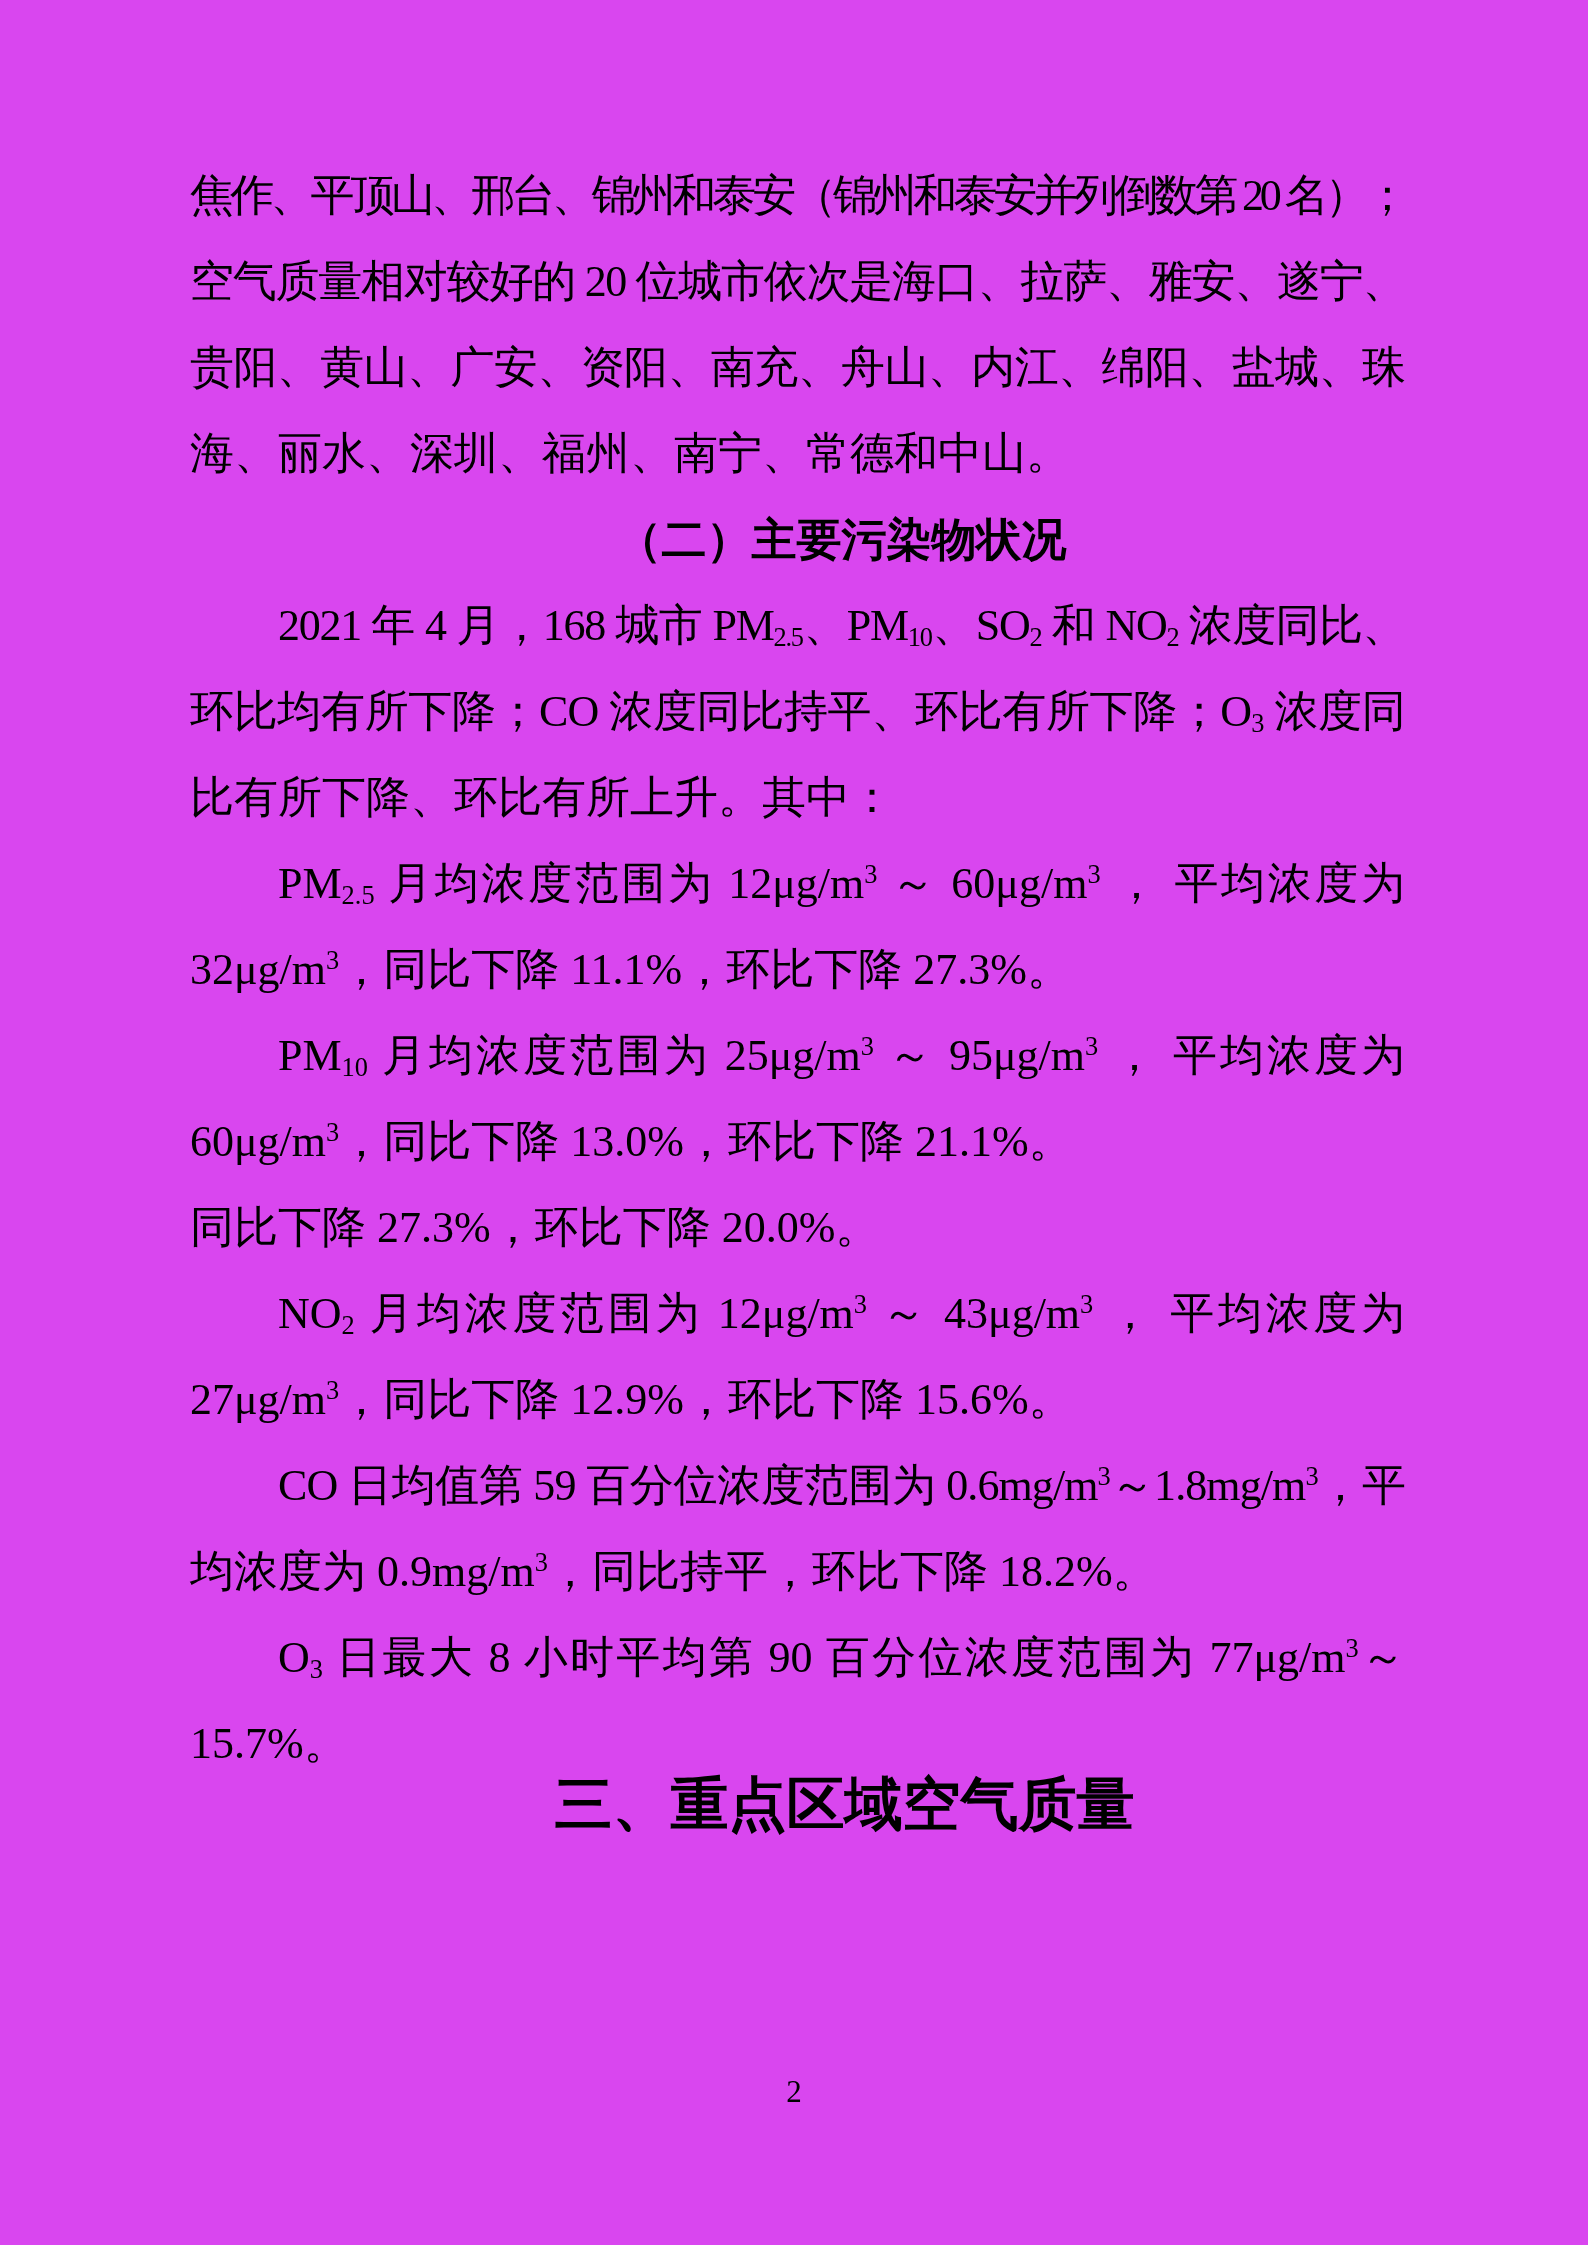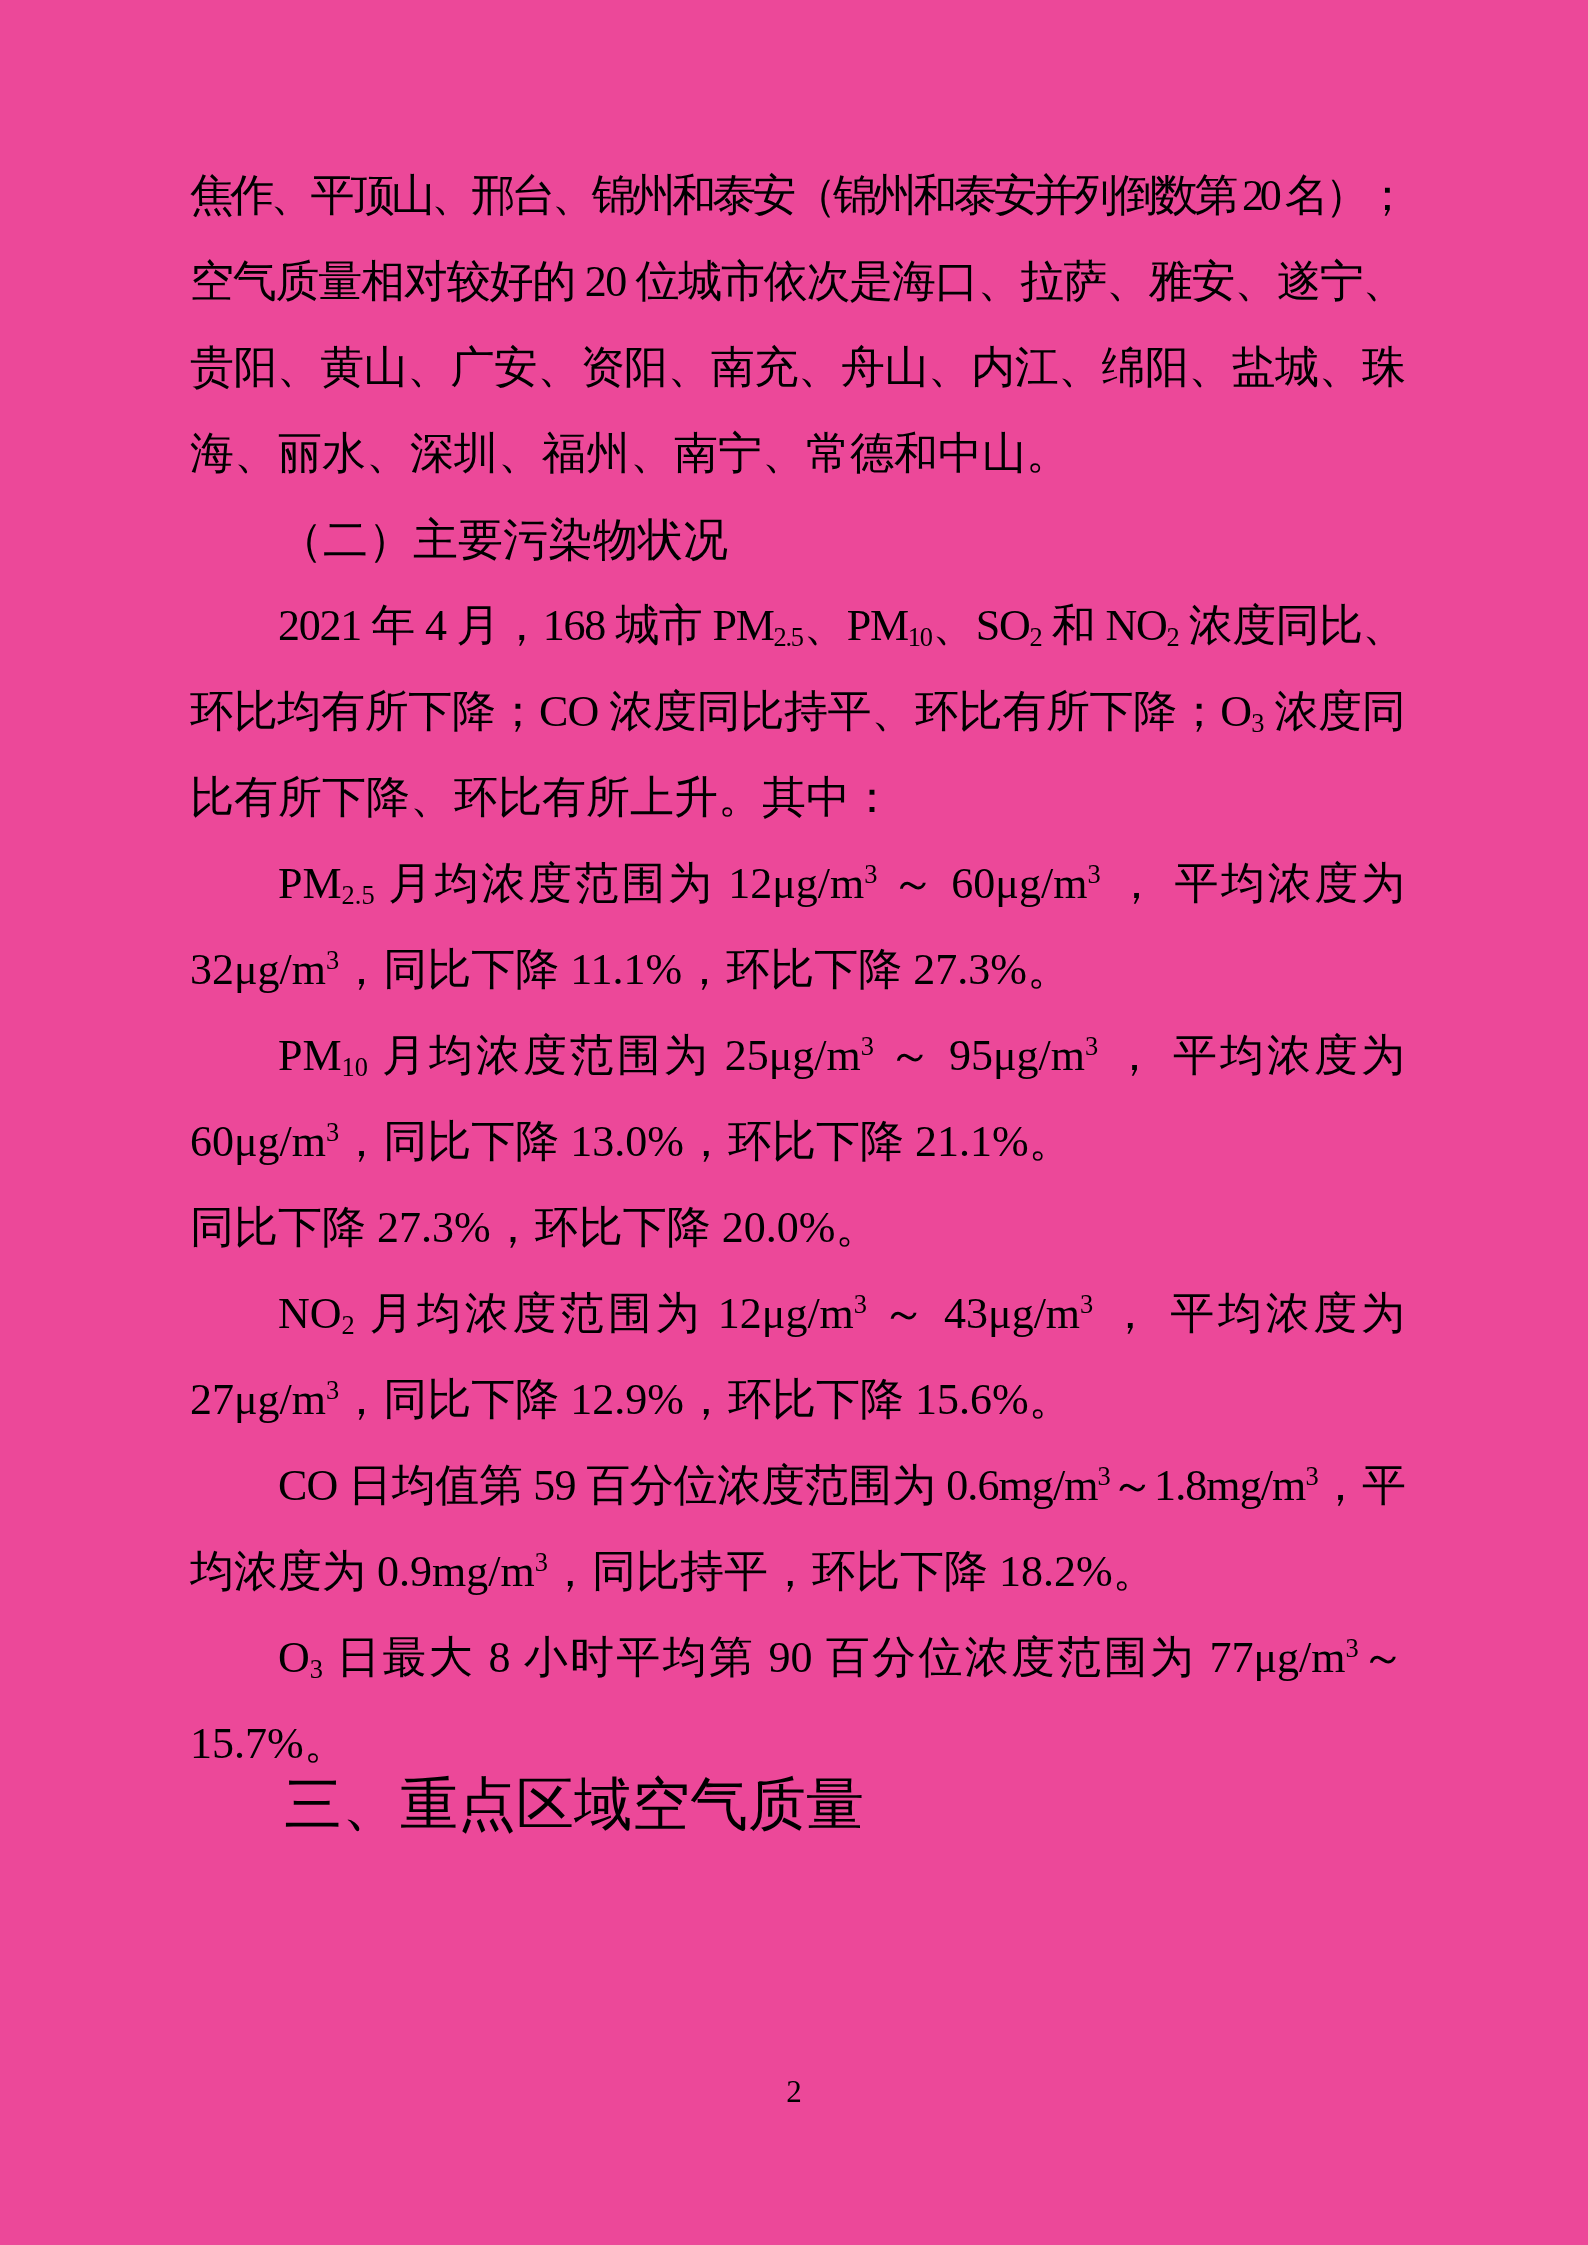--- a/index.html
+++ b/index.html
@@ -1,20 +1,20 @@
 <!DOCTYPE html>
 <html lang="zh"><head>
 <meta charset="utf-8">
 <style>
   html, body { margin: 0; padding: 0; background: #ffffff; }
   .page {
     position: relative;
     width: 1588px;
     height: 2245px;
-    background: #ec4899;
+    background: #d946ef;
     color: #000000;
     font-family: "Liberation Serif", "DejaVu Serif", serif;
     overflow: hidden;
   }
   .content {
     position: absolute;
     top: 153px;
     left: 190px;
     width: 1215px;
   }
@@ -27,21 +27,22 @@
     white-space: normal;
   }
   .line.fill {
     text-align: justify;
     text-align-last: justify;
     text-justify: inter-character;
   }
   .line.indent { text-indent: 88px; font-family: Liberation Serif, serif; }
   .h-sub .line, .h-main .line {
     font-family: "Liberation Sans", "DejaVu Sans", sans-serif;
-    font-weight: normal;
+    font-weight: bold;
+    text-align: center;
   }
   .h-sub .line  { font-size: 45px; text-indent: 88px; }
   .h-main       { margin-top: -26px; }
   .h-main .line { font-size: 58px; text-indent: 94px; }
   sub { font-size: 60%; vertical-align: -0.22em; line-height: 0; }
   sup { font-size: 60%; vertical-align: 0.55em; line-height: 0; }
   .footer {
     position: absolute;
     top: 2072px;
     left: 0;

